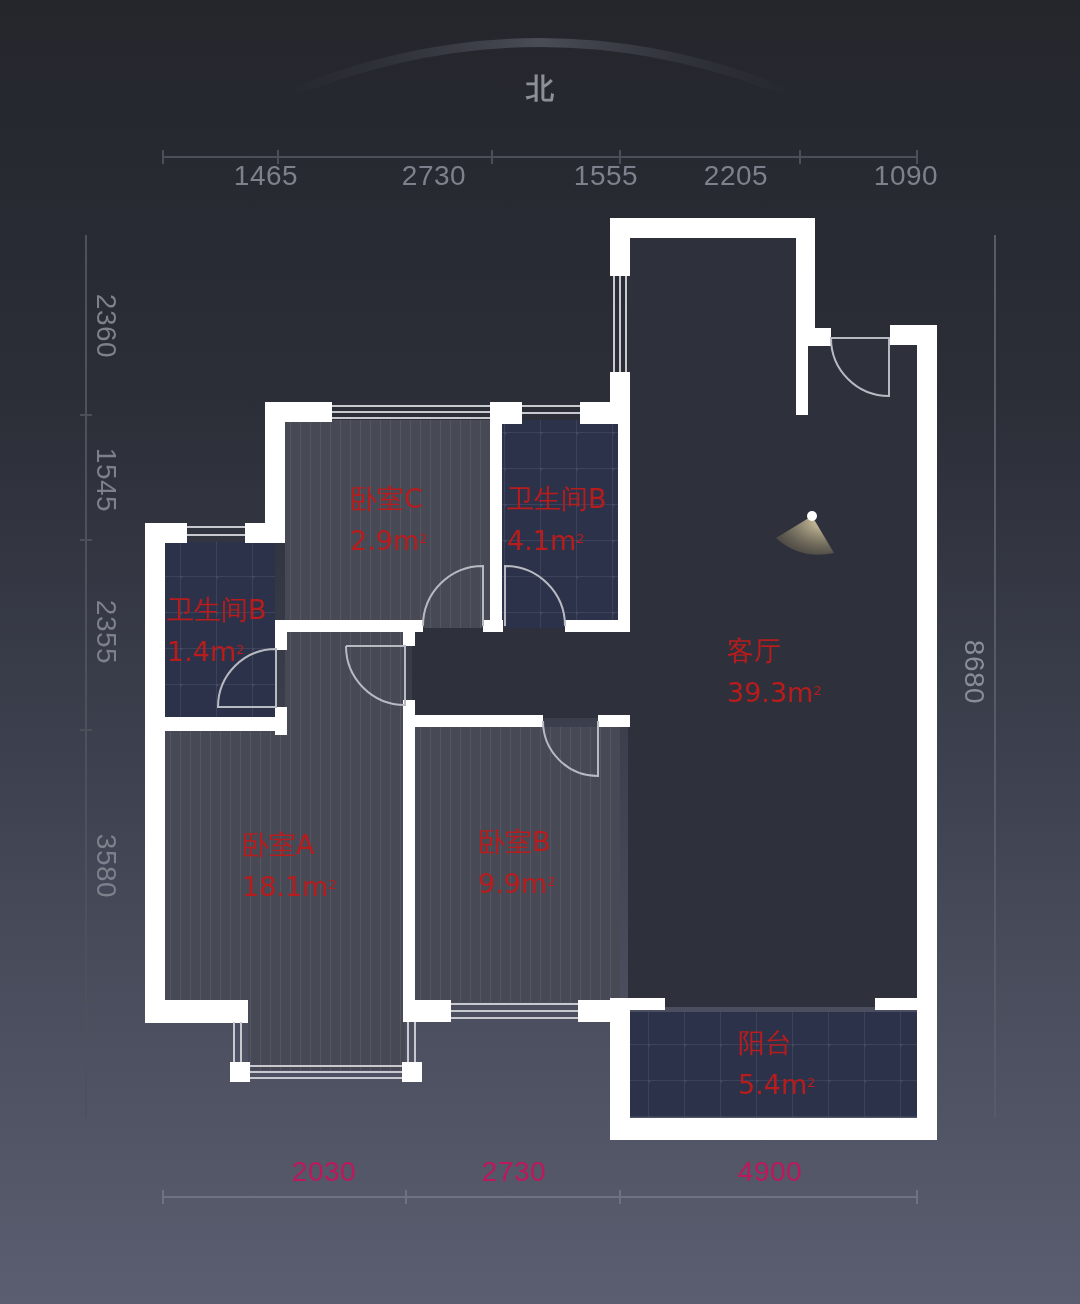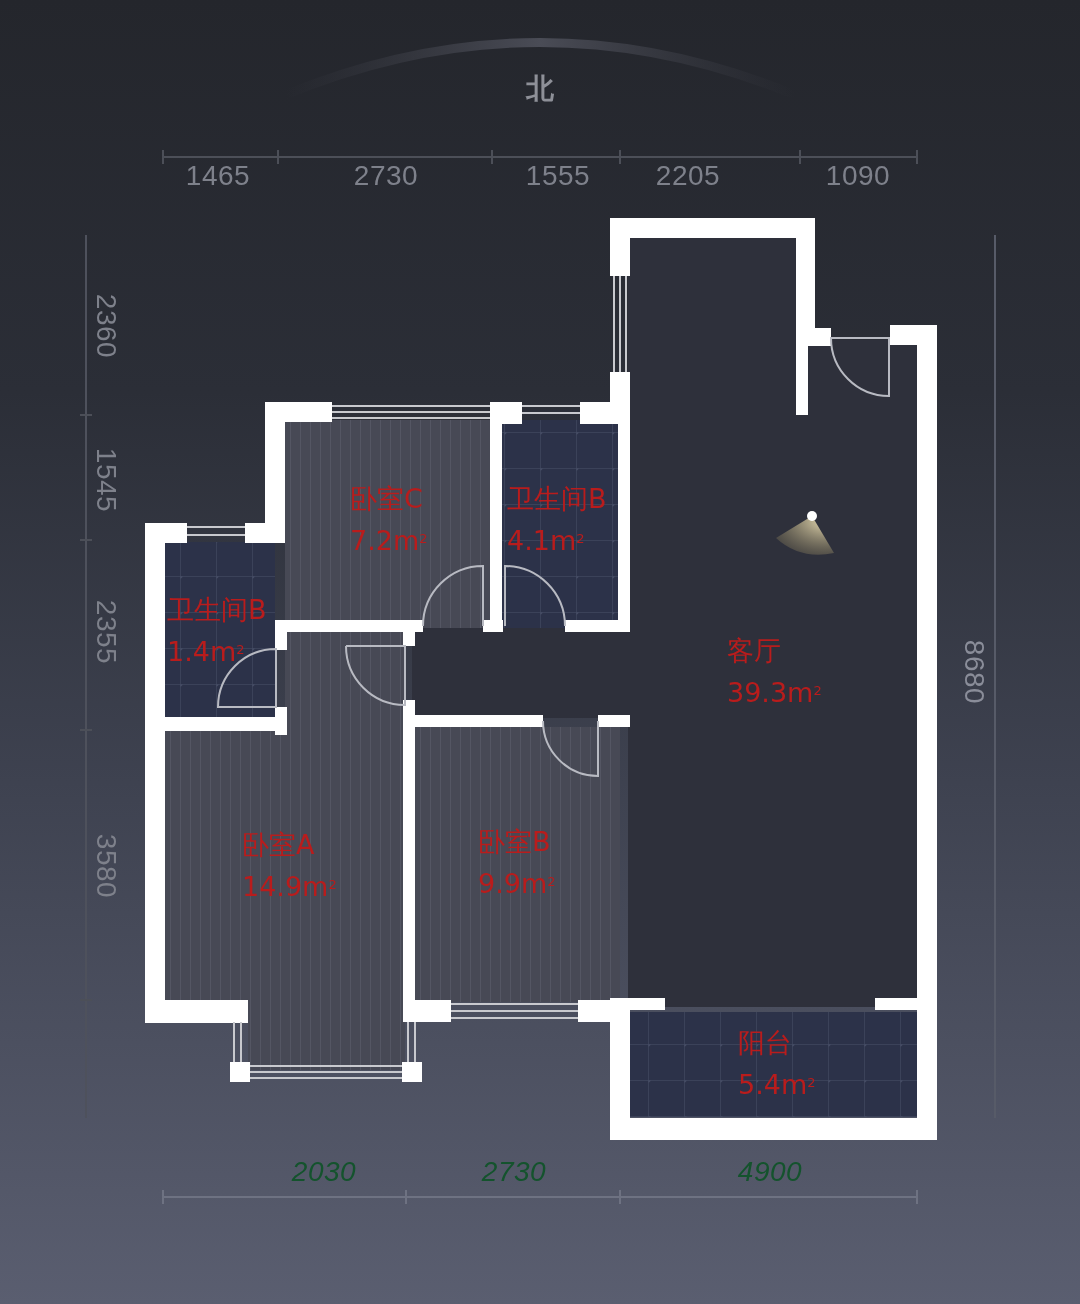--- a/index.html
+++ b/index.html
@@ -3,22 +3,22 @@
 <meta charset="utf-8">
 <style>
   html, body { margin:0; padding:0; }
   body {
     width:1080px; height:1304px; overflow:hidden; position:relative;
     background: linear-gradient(180deg, #24262c 0%, #2b2e37 30%, #3e4250 60%, #5a5e70 100%);
     font-family: "DejaVu Sans", "Liberation Sans", sans-serif;
   }
   .abs { position:absolute; }
   .dim { color:#7e818b; font-size:28px; font-family:"Liberation Sans", "DejaVu Sans", sans-serif; letter-spacing:0.5px; }
-  .dim-top { top:160px; transform:translateX(-50%); }
-  .dim-bot { top:1156px; transform:translateX(-50%); color:#14532d;font-style:italic; }
+  .dim-top { top:160px; transform:translateX(-50%);margin-left:48px; }
+  .dim-bot { top:1156px; transform:translateX(-50%); color:#be185d; }
   .dim-left { left:106px; transform:translate(-50%,-50%) rotate(90deg); transform-origin:center; white-space:nowrap; }
   .dim-right { left:974px; transform:translate(-50%,-50%) rotate(90deg); white-space:nowrap; color:#8a8d99; }
   .north { left:540px; top:70px; transform:translateX(-50%); color:#8e9098; font-size:28px; font-weight:bold; }
   .room-label { color:#b91c1c; font-size:27px; line-height:42px; white-space:nowrap; }
   .room-label sup { font-size:13px; vertical-align:top; position:relative; top:-2px; }
   svg { position:absolute; left:0; top:0; }
 </style>
 </head>
 <body>
 
@@ -177,37 +177,37 @@
 
 <div class="abs dim dim-left" style="top:326px">2360</div>
 <div class="abs dim dim-left" style="top:480px">1545</div>
 <div class="abs dim dim-left" style="top:632px">2355</div>
 <div class="abs dim dim-left" style="top:866px">3580</div>
 
 <div class="abs dim dim-right" style="top:672px">8680</div>
 
 <div class="abs room-label" style="left:350px; top:478px">
   <div>卧室C</div>
-  <div><span>7.2m</span><sup>2</sup></div>
+  <div><span>2.9m</span><sup>2</sup></div>
 </div>
 <div class="abs room-label" style="left:507px; top:478px">
   <div>卫生间B</div>
   <div><span>4.1m</span><sup>2</sup></div>
 </div>
 <div class="abs room-label" style="left:167px; top:589px">
   <div>卫生间B</div>
   <div><span>1.4m</span><sup>2</sup></div>
 </div>
 <div class="abs room-label" style="left:727px; top:630px">
   <div>客厅</div>
   <div><span>39.3m</span><sup>2</sup></div>
 </div>
 <div class="abs room-label" style="left:242px; top:824px">
   <div>卧室A</div>
-  <div><span>14.9m</span><sup>2</sup></div>
+  <div><span>18.1m</span><sup>2</sup></div>
 </div>
 <div class="abs room-label" style="left:478px; top:821px">
   <div>卧室B</div>
   <div><span>9.9m</span><sup>2</sup></div>
 </div>
 <div class="abs room-label" style="left:738px; top:1022px">
   <div>阳台</div>
   <div><span>5.4m</span><sup>2</sup></div>
 </div>
 

